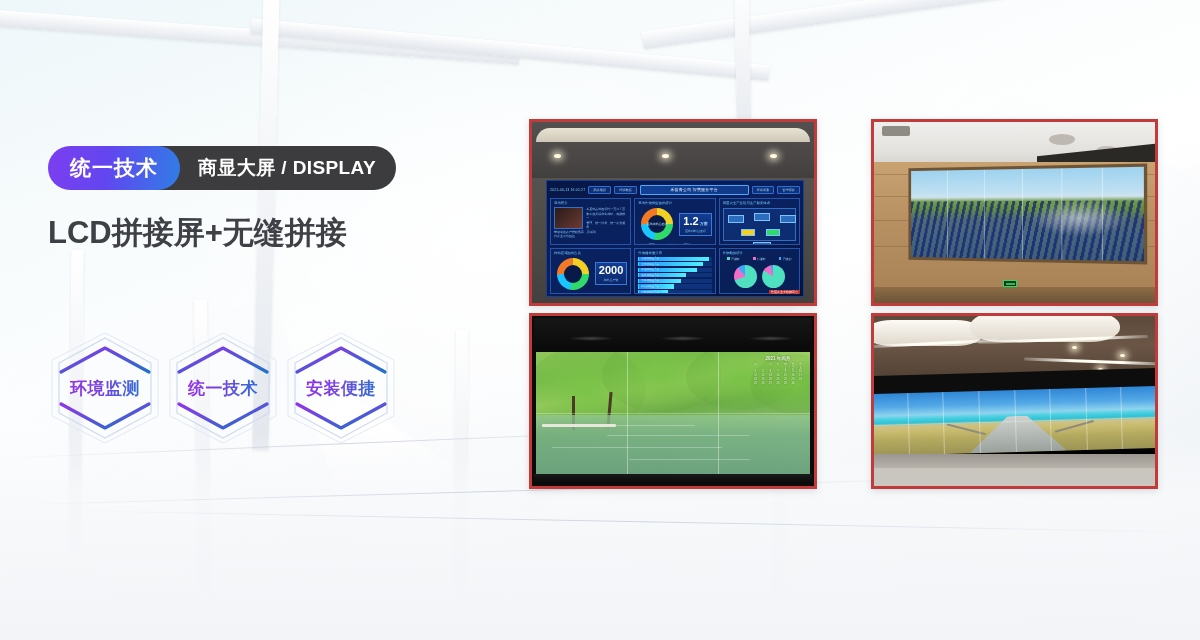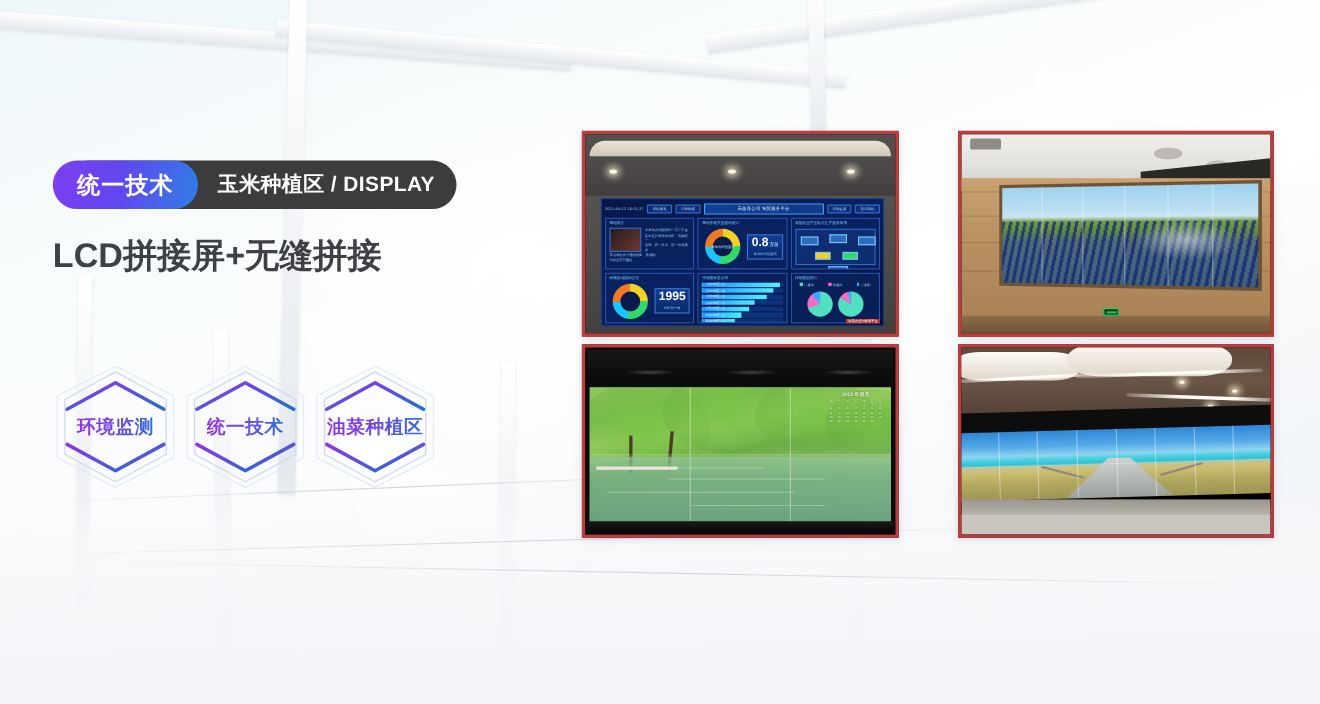--- a/index.html
+++ b/index.html
@@ -360,21 +360,21 @@
     <div class="floor-line fl-3"></div>
   </div>
 
   <div class="left-col">
 
     <div class="pill-row">
       <div class="pill-brand">
         <span>统一技术</span>
       </div>
       <div class="pill-dark">
-        <span>玉米种植区 / DISPLAY</span>
+        <span>商显大屏 / DISPLAY</span>
       </div>
     </div>
 
     <div class="headline">LCD拼接屏+无缝拼接</div>
   </div>
 
   <div class="features">
 
     <div class="feature">
       <svg width="118" height="112" viewBox="0 0 118 112">
@@ -415,21 +415,21 @@
           <linearGradient id="g3" x1="0" y1="0" x2="1" y2="1">
             <stop offset="0%" stop-color="#9333ea"></stop>
               <stop offset="100%" stop-color="#1f72c8"></stop>
           </linearGradient>
         </defs>
         <polygon points="59,6 105,31 105,81 59,106 13,81 13,31" fill="none" stroke="#cfdaf0" stroke-width="1.2"></polygon>
         <polygon points="59,1 112,28 112,84 59,111 6,84 6,28" fill="none" stroke="#e2e9f6" stroke-width="1"></polygon>
         <polyline points="15,40 59,16 103,40" fill="none" stroke="url(#g3)" stroke-width="3.2" stroke-linecap="round" stroke-linejoin="round"></polyline>
         <polyline points="15,72 59,96 103,72" fill="none" stroke="url(#g3)" stroke-width="3.2" stroke-linecap="round" stroke-linejoin="round"></polyline>
       </svg>
-      <span class="feature-label">油菜种植区</span>
+      <span class="feature-label">安装便捷</span>
     </div>
   </div>
 
   <div class="panel p-dashboard">
     <div class="panel-inner">
       <div class="room-ceiling">
         <div class="ceiling-cove"></div>
       </div>
       <div class="room-wall"></div>
       <div class="spot" style="left:22px; top:32px;"></div>
@@ -461,21 +461,21 @@
             </div>
           </div>
 
           <div class="dcard">
             <div class="dcard-title">基地作物类型面积统计</div>
             <div style="display:flex; align-items:center; gap:3px;">
               <div class="donut">
                 <div class="donut-c">基地种植总面积</div>
               </div>
               <div class="kpi-box">
-                <div class="kpi-num"><span>0.8</span><span class="kpi-unit">万亩</span></div>
+                <div class="kpi-num"><span>1.2</span><span class="kpi-unit">万亩</span></div>
                 <div class="kpi-cap">基地种植总面积</div>
               </div>
             </div>
             <div class="legend">
               <span class="lg">
                   <i style="background:#f2d024"></i>
                   <b style="font-weight:normal">粮食 5200 亩</b>
                 </span>
               <span class="lg">
                   <i style="background:#19c6ff"></i>
@@ -495,21 +495,21 @@
               <div class="fc-node" style="left:42px; top:20px; width:14px; height:7px; background:#2fd96a;"></div>
               <div class="fc-node" style="left:29px; top:33px; width:18px; height:9px;"></div>
             </div>
           </div>
 
           <div class="dcard">
             <div class="dcard-title">种植区域面积占比</div>
             <div style="display:flex; align-items:center; gap:3px;">
               <div class="donut"></div>
               <div class="kpi-box">
-                <div class="kpi-num">1995</div>
+                <div class="kpi-num">2000</div>
                 <div class="kpi-cap">种植总户数</div>
               </div>
             </div>
             <div class="legend">
               <span class="lg">
                   <i style="background:#19c6ff"></i>
                   <b style="font-weight:normal">东区</b>
                 </span>
               <span class="lg">
                   <i style="background:#2f6fd8"></i>

